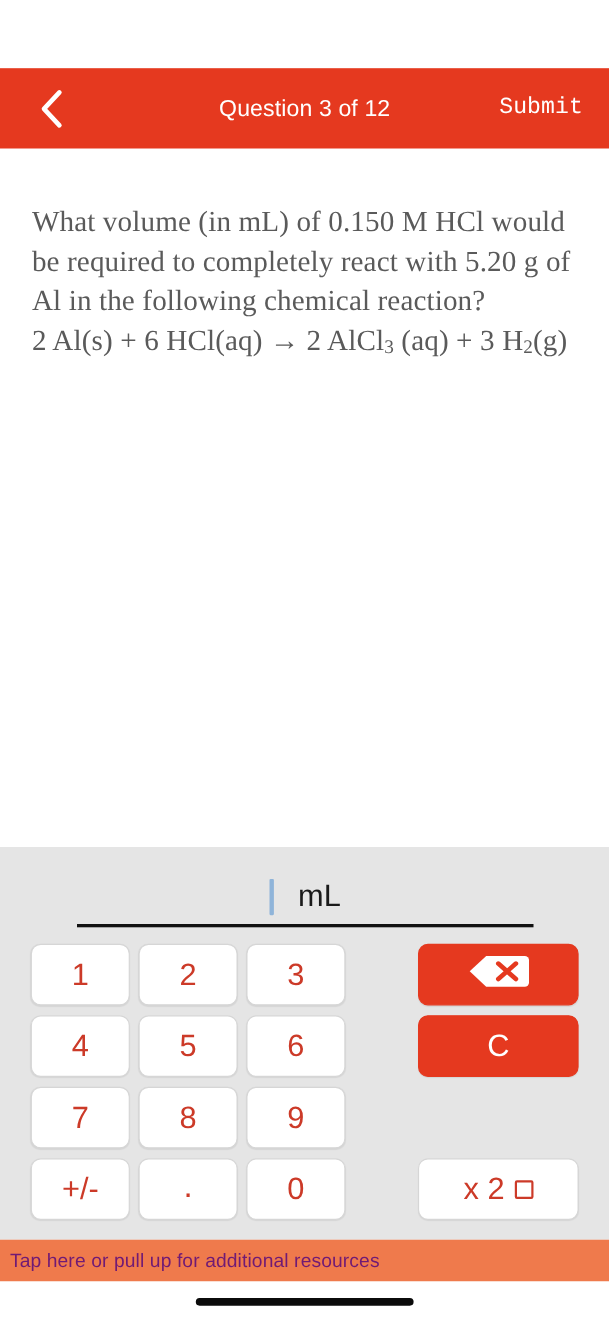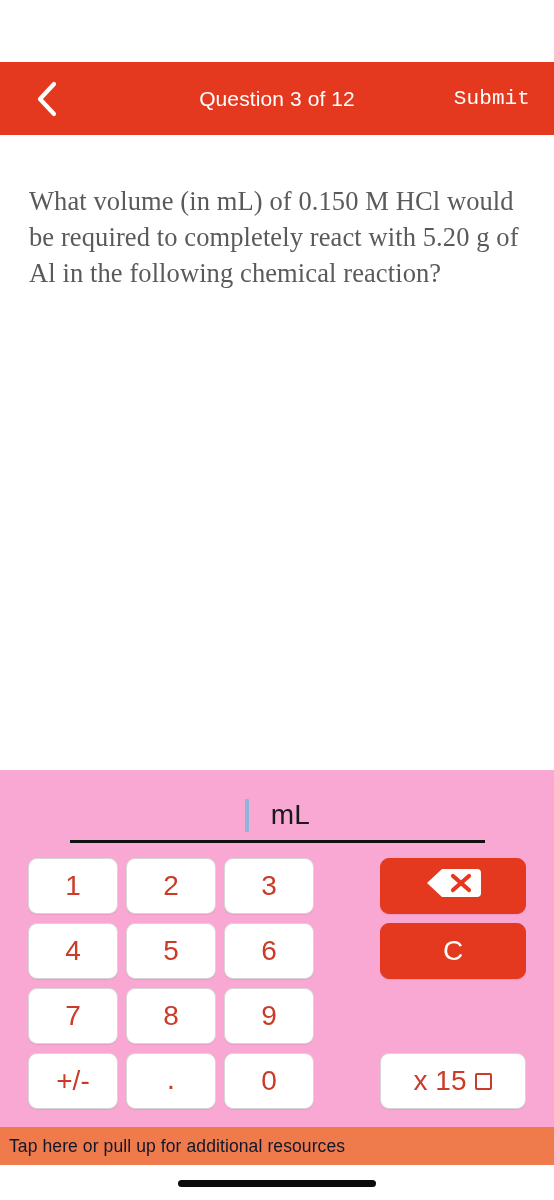--- a/index.html
+++ b/index.html
@@ -45,21 +45,21 @@
     color:#5a5a5a; font-size:26.5px; line-height:36px;
     letter-spacing:0.1px;
     font-family:Liberation Serif, serif;
   }
   .question .eq { display:block; }
   .question sub { font-size:0.66em; vertical-align:-0.18em; }
 
   
   .keypad {
     position:absolute; left:0; top:770px; width:554px; height:357px;
-    background:#f9a8d4;
+    background:#e5e5e5;
   }
 
   
   .answer-row {
     position:absolute; left:70px; top:22px; width:415px; height:50px;
   }
   .answer-inner {
     position:absolute; left:0; top:0; width:415px; height:46px;
     display:flex; align-items:center; justify-content:center;
   }
@@ -100,21 +100,21 @@
   
   .bksp { display:block; }
 
   
   .banner {
     position:absolute; left:0; top:1127px; width:554px; height:38px;
     background:#EF7A4C;
     display:flex; align-items:center;
   }
   .banner-text {
-    color:#0f172a; font-size:17.5px; padding-left:9px; letter-spacing:0.1px;
+    color:#701a75; font-size:17.5px; padding-left:9px; letter-spacing:0.1px;
   }
 
   
   .home-area { position:absolute; left:0; top:1165px; width:554px; height:35px; background:#ffffff; }
   .home-bar {
     position:absolute; left:178px; top:1180px; width:198px; height:7px;
     background:#0b0b0b; border-radius:4px;
   }
 </style>
 </head>
@@ -137,20 +137,23 @@
     <div class="header-title">Question 3 of 12</div>
 
     <div class="submit-btn">Submit</div>
   </div>
 
   <div class="question">
     <span>What volume (in mL) of 0.150 M HCl</span>
     <span>would be required to completely</span>
     <span>react with 5.20 g of Al in the</span>
     <span>following chemical reaction?</span>
+    <span class="eq"><span>2 Al(s) + 6 HCl(aq) → 2 AlCl</span><sub>3</sub><span> (aq) +</span>
+      <span>3 H</span><sub>2</sub><span>(g)</span>
+    </span>
   </div>
 
   <div class="keypad">
 
     <div class="answer-row">
       <div class="answer-inner">
         <span class="caret"></span>
         <span class="unit">mL</span>
       </div>
       <div class="answer-underline"></div>
@@ -180,21 +183,21 @@
             <path d="M17 2 L52 2 A4 4 0 0 1 56 6 L56 26 A4 4 0 0 1 52 30 L17 30 L2 16 Z" fill="#ffffff"></path>
             <line x1="28" y1="9" x2="44" y2="23" stroke="#E5391F" stroke-width="4.2" stroke-linecap="round"></line>
             <line x1="44" y1="9" x2="28" y2="23" stroke="#E5391F" stroke-width="4.2" stroke-linecap="round"></line>
           </svg>
         </span>
       </div>
 
       <div class="key red" style="left:380px; top:153px; width:146px; height:56px;">C</div>
 
       <div class="key x10" style="left:380px; top:283px; width:146px; height:56px;">
-        <span>x 15</span>
+        <span>x 2</span>
         <span class="exp-box"></span>
       </div>
 
     </div>
   </div>
 
   <div class="banner">
     <span class="banner-text">Tap here or pull up for additional resources</span>
   </div>
 

